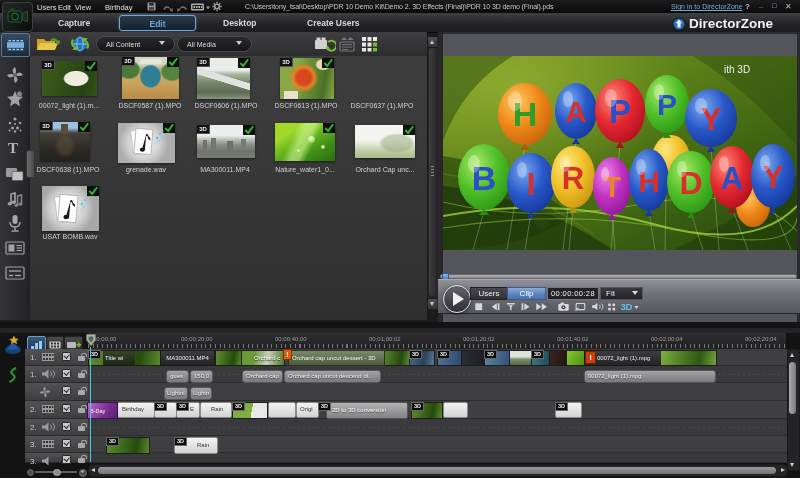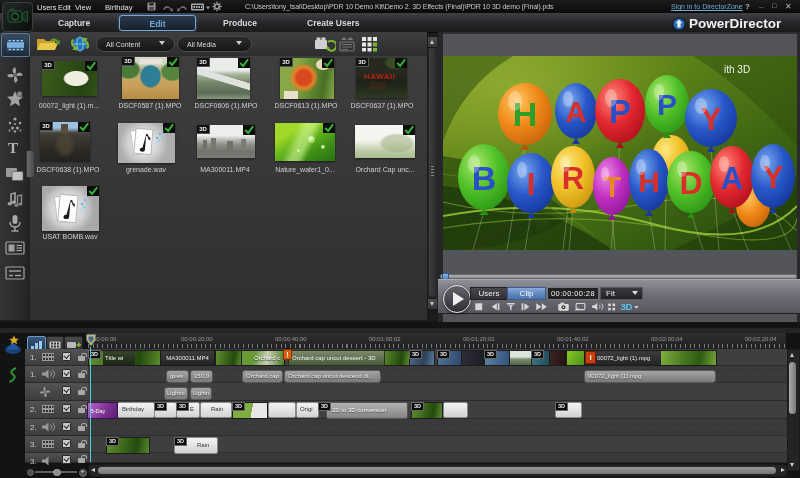--- a/index.html
+++ b/index.html
@@ -116,29 +116,29 @@
         <rect x="5" y="8" width="14" height="11" rx="2" fill="#0f2014" stroke="#2e5a3a" stroke-width="1"></rect>
         <circle cx="12" cy="13.5" r="3.4" fill="#0c1810" stroke="#3a7a48" stroke-width="1"></circle>
         <path d="M19.5 10.5 L24.5 8 L24.5 19 L19.5 16.5 Z" fill="#152e1c" stroke="#2e5a3a" stroke-width="0.8"></path>
         <rect x="6.5" y="5.5" width="5" height="2.5" rx="1" fill="#24482e"></rect>
       </svg>
     </div>
     <span class="tab" style="left:58px;">Capture</span>
     <div id="edittab">
         <span>Edit</span>
       </div>
-    <span class="tab" style="left:223px;">Produce</span>
+    <span class="tab" style="left:223px;">Desktop</span>
     <span class="tab" style="left:307px;">Create Users</span>
 
     <svg class="abs" style="left:672px;top:4px;" width="14" height="14" viewBox="0 0 14 14">
       <circle cx="7" cy="7" r="6.6" fill="#0a1a2a"></circle>
       <circle cx="7" cy="7" r="5.6" fill="#2a6ab0"></circle>
       <path d="M7 2.6 L10.4 6.2 L8.6 6.2 L8.6 10.6 L5.4 10.6 L5.4 6.2 L3.6 6.2 Z" fill="#e8f0f8"></path>
     </svg>
-    <span class="abs" style="left:689px;top:3px;font-size:13.5px;font-weight:bold;color:#f2f2f2;letter-spacing:0px;">PowerDirector</span>
+    <span class="abs" style="left:689px;top:3px;font-size:13.5px;font-weight:bold;color:#f2f2f2;letter-spacing:0px;">DirectorZone</span>
   </div>
   <div id="sidebar">
 
     <div class="abs" style="left:1px;top:1px;width:27px;height:22px;background:linear-gradient(#3a4a5c,#1e2a38);border:1px solid #5a7a9a;border-radius:2px;">
       <svg width="27" height="22" viewBox="0 0 27 22">
         <rect x="5" y="5" width="17" height="12" rx="1" fill="#7ab0e0"></rect>
         <rect x="5" y="5" width="17" height="3.2" fill="#2c4a66"></rect>
         <rect x="5" y="13.8" width="17" height="3.2" fill="#2c4a66"></rect>
         <g fill="#9ecbee">
             <rect x="6.5" y="6" width="2.5" height="1.4"></rect>
@@ -303,30 +303,20 @@
       radial-gradient(ellipse 15px 15px at 44% 48%, #d8481e 0 48%, #e08428 70%, rgba(224,132,40,0) 100%),
       radial-gradient(ellipse 8px 6px at 80% 16%, #e8d8b8 0 80%, rgba(232,216,184,0) 100%),
       linear-gradient(100deg,#88a848 0 30%, #6a9038 50%, #4a7026 80%, #88a848);">
       <div class="badge3d">3D</div>
         <svg class="chk" viewBox="0 0 14 12">
           <path d="M2.5 6 L6 9.5 L12 1.5" stroke="#35b335" stroke-width="2.4" fill="none"></path>
         </svg>
       <div class="abs" style="left:4px;bottom:0;width:14px;height:8px;background:#e8e0cc;"></div>
     </div>
 
-    <div class="thumb" style="left:326px;top:2px;width:51px;height:40px;background:
-      radial-gradient(ellipse 12px 7px at 78% 12%, rgba(62,84,36,.8) 0 75%, rgba(62,84,36,0) 100%),
-      linear-gradient(#262a1e 0 40%, #1c2016 60%, #2e3a20);">
-      <div class="badge3d">3D</div>
-        <svg class="chk" viewBox="0 0 14 12">
-          <path d="M2.5 6 L6 9.5 L12 1.5" stroke="#35b335" stroke-width="2.4" fill="none"></path>
-        </svg>
-      <span class="abs" style="left:8px;top:14px;font-size:8px;font-weight:bold;color:#bc2018;letter-spacing:0.5px;">HAWAII</span>
-      <span class="abs" style="left:14px;top:24px;font-size:7px;font-weight:bold;color:#7a3418;">▒▒▒</span>
-    </div>
 
     <div class="thumb" style="left:10px;top:66px;width:50px;height:39px;background:
       radial-gradient(ellipse 11px 13px at 50% 60%, rgba(100,84,58,.45) 0 55%, rgba(100,84,58,0) 100%),
       linear-gradient(#9cc2e0 0 15%, #44403a 28%, #2c2a24 70%, #242220);">
       <div class="badge3d">3D</div>
         <svg class="chk" viewBox="0 0 14 12">
           <path d="M2.5 6 L6 9.5 L12 1.5" stroke="#35b335" stroke-width="2.4" fill="none"></path>
         </svg>
       <div class="abs" style="left:21px;top:2px;width:7px;height:10px;background:#5a4c3c;"></div>
     </div>

